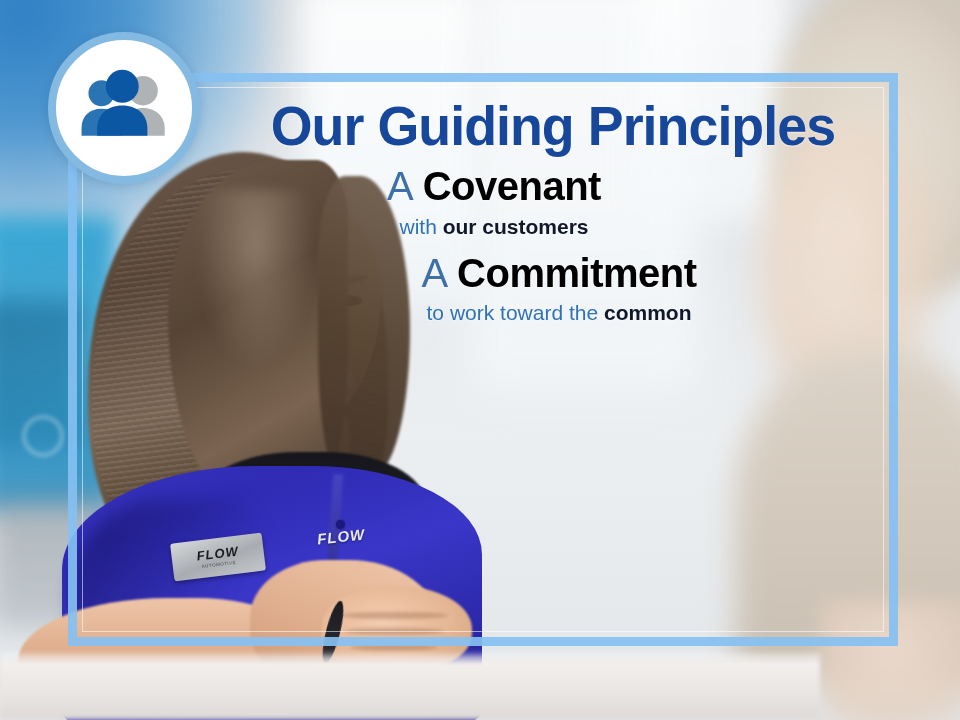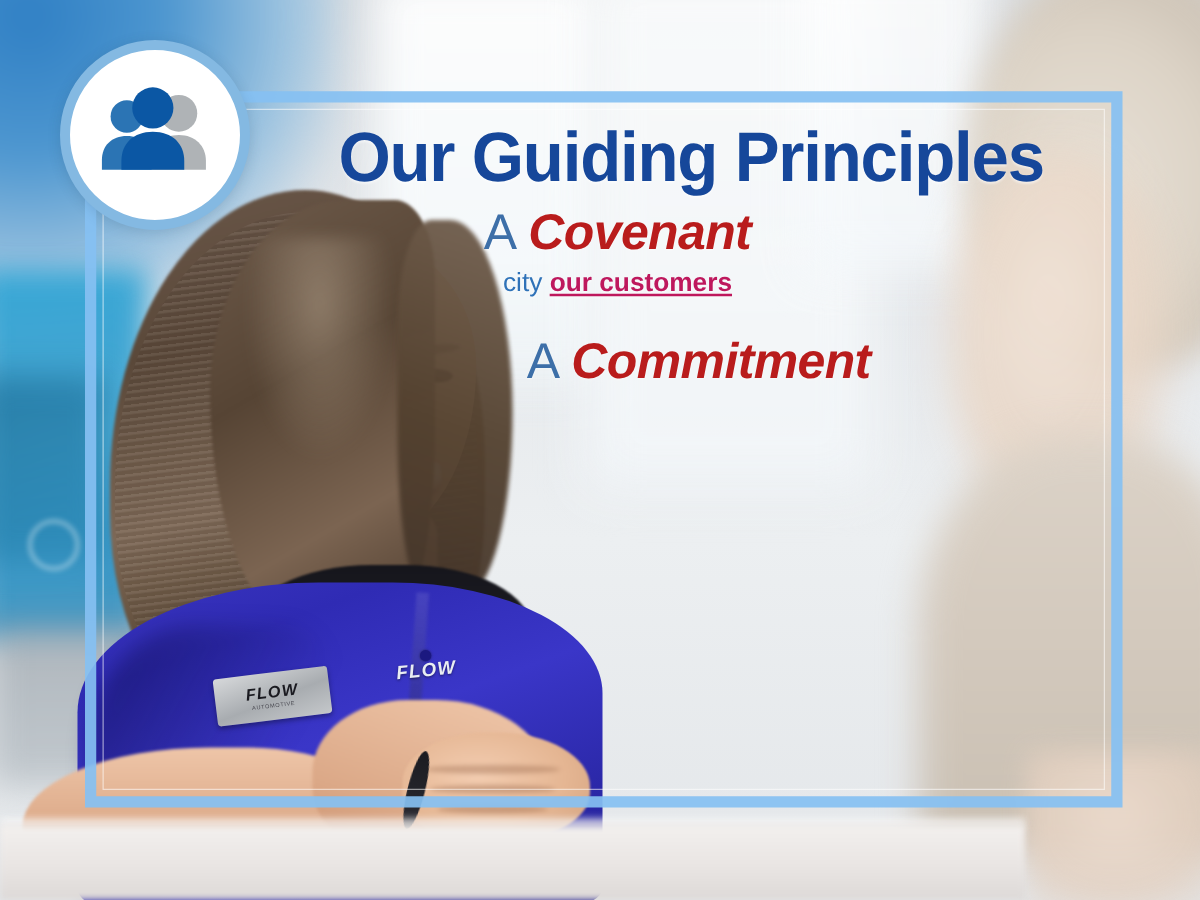--- a/index.html
+++ b/index.html
@@ -298,35 +298,35 @@
   .title{
     font-size:56px; font-weight:bold; color:#16479A;
     letter-spacing:-1px; line-height:1;
     margin-top:12px; margin-left:96px;
     text-shadow:0 1px 2px rgba(255,255,255,.55);
     transform:scaleX(.96);
   }
   .block{ width:100%; display:flex; flex-direction:column; align-items:center; }
   .b1{ margin-top:12px; padding-right:22px; }
   .b2{ margin-top:22px; padding-left:26px; }
-  .b3{ margin-top:28px; padding-left:108px; }
+  .b3{ margin-top:12px; padding-left:108px; }
 
   .head{
     font-size:40px; line-height:1.04; white-space:nowrap;
     text-shadow:0 1px 2px rgba(255,255,255,.5);
   }
   .head .lead{ font-weight:normal; color:#3D6FA8; letter-spacing:0; }
-  .head .strong{ font-weight:bold; color:#b91c1c; letter-spacing:-.5px;font-style:italic; }
+  .head .strong{ font-weight:bold; color:#000000; letter-spacing:-.5px; }
 
   .sub{
     font-size:21px; color:#2F72B8; line-height:1.34;
     margin-top:5px; text-align:center;
     text-shadow:0 1px 2px rgba(255,255,255,.5);
   }
-  .sub b{ font-weight:bold; color:#be185d;text-decoration:underline; }
+  .sub b{ font-weight:bold; color:#0f172a; }
   .sub .ln{ display:block; white-space:nowrap; }
   .b3 .sub{ text-align:center; }
 </style>
 </head>
 <body>
 
 <div id="stage">
 
   <div class="bg-base"></div>
   <div class="bg-window-a"></div>
@@ -408,27 +408,28 @@
 
   <div class="content">
 
     <div class="title">Our Guiding Principles</div>
 
     <div class="block b1">
       <div class="head">
         <span class="lead">A </span><span class="strong">Covenant</span>
       </div>
       <div class="sub">
-        <span class="ln"><span>city </span><b>our customers</b><span></span></span>
+        <span class="ln"><span>with </span><b>our customers</b><span></span></span>
       </div>
     </div>
 
 
     <div class="block b3">
       <div class="head">
         <span class="lead">A </span><span class="strong">Commitment</span>
       </div>
       <div class="sub">
+        <span class="ln"><span>to work toward the </span><b>common</b></span>
       </div>
     </div>
 
   </div>
 </div>
 
 </body></html>

